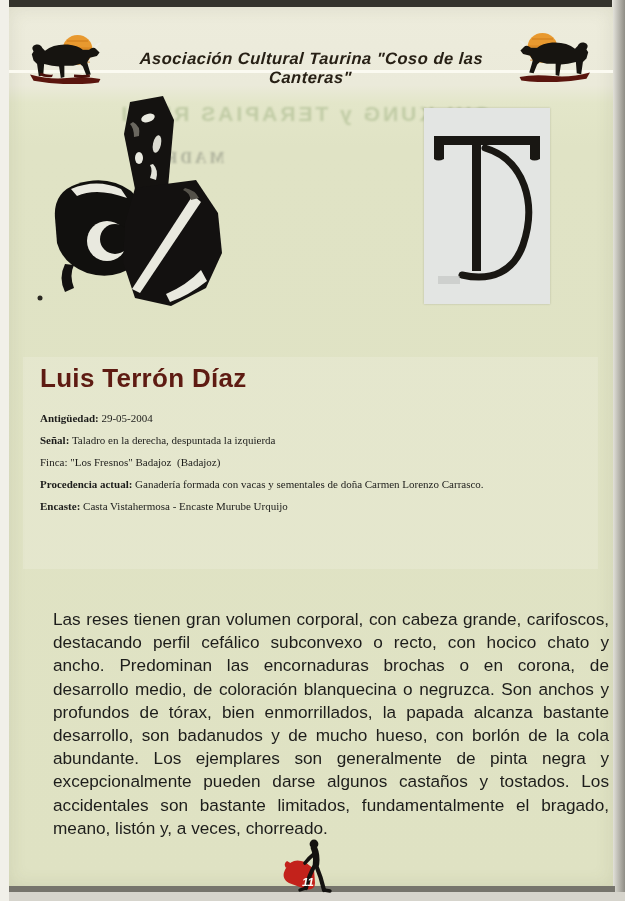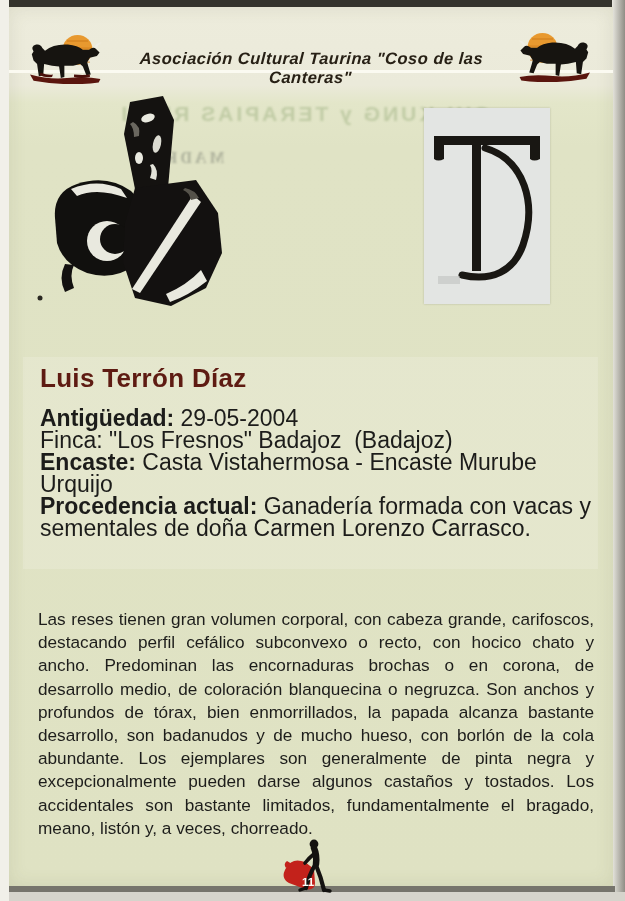--- a/index.html
+++ b/index.html
@@ -34,31 +34,31 @@
   .light-band{position:absolute;left:14px;top:350px;width:575px;height:212px;
               background:rgba(255,255,255,0.16);}
   
   .artwork{position:absolute;left:26px;top:85px;width:200px;height:238px;}
   .monogram{position:absolute;left:415px;top:101px;width:126px;height:196px;
             background:#e3e5e3;box-shadow:0 0 2px rgba(60,60,40,.25);}
   .monogram svg{position:absolute;left:0;top:0;}
   
   .breeder-name{position:absolute;left:31px;top:356px;font-size:26px;font-weight:bold;
                 color:#5e1b12;letter-spacing:.3px;text-align:center;}
-  .details{position:absolute;left:31px;top:400px;width:556px;font-size:23px;
-           line-height:22px;color:#1c1c1a;}
+  .details{position:absolute;left:31px;top:400px;width:556px;font-size:11px;
+           line-height:22px;color:#1c1c1a;font-family:Liberation Serif, serif;}
   .detail-label{font-weight:bold;}
   .detail-label.plain{font-weight:normal;text-align:center;}
   .detail-value{white-space:pre-wrap;}
-  .description{position:absolute;left:29px;top:601px;width:556px;font-size:17.2px;
+  .description{position:absolute;left:44px;top:601px;width:556px;font-size:17.2px;
                line-height:23.2px;text-align:justify;color:#1d1d1b;}
   
   .torero{position:absolute;left:269px;top:831px;width:66px;height:64px;}
   .page-num{position:absolute;left:288px;top:869px;width:22px;text-align:center;
-            font-size:11.5px;font-weight:bold;color:#fdfdf8;}
+            font-size:11.5px;font-weight:bold;color:#fdfdf8;font-style:italic;}
 </style>
 </head>
 <body>
 
 <div class="stage">
   <div class="scan-top"></div>
   <div class="scan-right"></div>
   <div class="scan-bottom-shadow"></div>
   <div class="scan-bottom"></div>
 
@@ -123,30 +123,34 @@
     </div>
 
     <div class="breeder-name">Luis Terrón Díaz</div>
 
     <div class="details">
       <div>
         <span class="detail-label">Antigüedad:</span>
         <span class="detail-value">29-05-2004</span>
       </div>
       <div>
+        <span class="detail-label">Señal:</span>
+        <span class="detail-value">Taladro en la derecha, despuntada la izquierda</span>
+      </div>
+      <div>
         <span class="detail-label plain">Finca:</span>
         <span class="detail-value">"Los Fresnos" Badajoz  (Badajoz)</span>
       </div>
       <div>
+        <span class="detail-label">Procedencia actual:</span>
+        <span class="detail-value">Ganadería formada con vacas y sementales de doña Carmen Lorenzo Carrasco.</span>
+      </div>
+      <div>
         <span class="detail-label">Encaste:</span>
         <span class="detail-value">Casta Vistahermosa - Encaste Murube Urquijo</span>
-      </div>
-      <div>
-        <span class="detail-label">Procedencia actual:</span>
-        <span class="detail-value">Ganadería formada con vacas y sementales de doña Carmen Lorenzo Carrasco.</span>
       </div>
     </div>
 
     <div class="description">Las reses tienen gran volumen corporal, con cabeza grande, carifoscos, destacando perfil cefálico subconvexo o recto, con hocico chato y ancho. Predominan las encornaduras brochas o en corona, de desarrollo medio, de coloración blanquecina o negruzca. Son anchos y profundos de tórax, bien enmorrillados, la papada alcanza bastante desarrollo, son badanudos y de mucho hueso, con borlón de la cola abundante. Los ejemplares son generalmente de pinta negra y excepcionalmente pueden darse algunos castaños y tostados. Los accidentales son bastante limitados, fundamentalmente el bragado, meano, listón y, a veces, chorreado.</div>
 
     <svg class="torero" viewBox="0 0 66 64">
       <path d="M8,30 Q14,19 27,24 L36,31 37,45 Q37,53 27,51 L11,45 Q2,40 8,30 Z" fill="#c3221b"></path>
       <path d="M8,30 Q5,26 9,23 L14,26 Q10,28 8,30 Z" fill="#c3221b"></path>
       <circle cx="36" cy="6" r="4.4" fill="#141210"></circle>
       <path d="M36,10 Q39,17 38,26" stroke="#141210" stroke-width="6.5" fill="none" stroke-linecap="round"></path>

